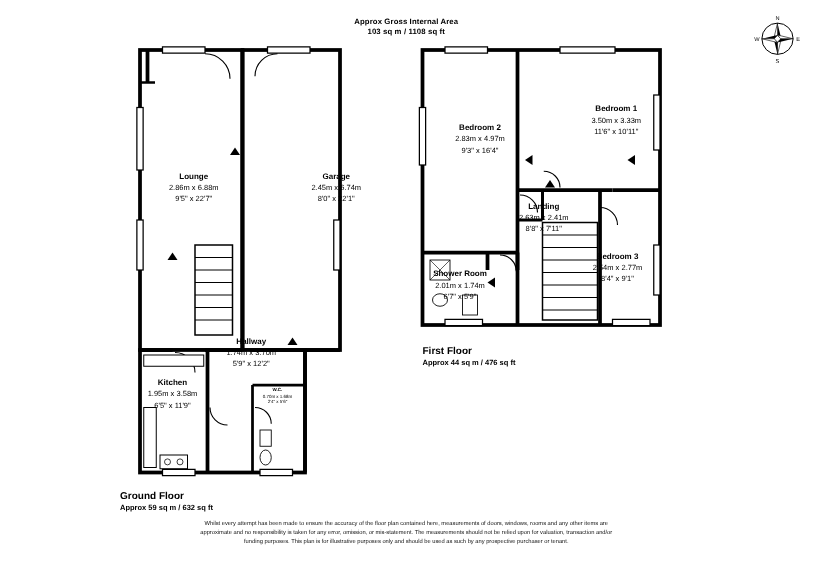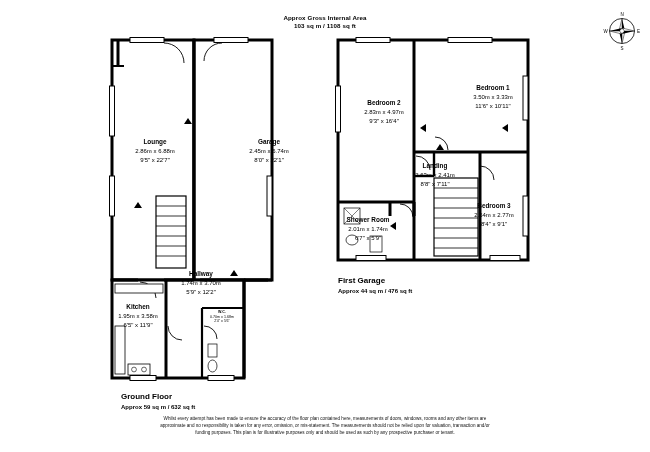--- a/index.html
+++ b/index.html
@@ -142,21 +142,21 @@
   <div class="room-dim">1.95m x 3.58m</div>
   <div class="room-dim">6'5" x 11'9"</div>
 </div>
 
 <div class="abs ctr tiny" style="left:200px;top:310px;width:44px;">
   <div style="font-weight:bold;">W.C.</div>
   <div>0.70m x 1.68m</div>
   <div>2'4" x 5'6"</div>
 </div>
 
-<div class="abs" style="left:121px;top:392px;">
+<div class="abs" style="left:96px;top:392px;">
   <div class="floor-title">Ground Floor</div>
   <div class="floor-sub" style="margin-top:3px;">Approx 59 sq m / 632 sq ft</div>
 </div>
 
 <div class="abs" style="left:330px;top:26px;width:210px;height:250px;">
   <svg width="210" height="250" viewBox="0 0 210 250">
     <g stroke="#000" fill="none">
 
       <rect x="8" y="14" width="190" height="220" stroke-width="3" fill="#fff"></rect>
 
@@ -235,17 +235,17 @@
   <div class="room-dim">8'4" x 9'1"</div>
 </div>
 
 <div class="abs ctr" style="left:336px;top:216px;width:64px;">
   <div class="room-name">Shower Room</div>
   <div class="room-dim">2.01m x 1.74m</div>
   <div class="room-dim">6'7" x 5'9"</div>
 </div>
 
 <div class="abs" style="left:338px;top:276px;">
-  <div class="floor-title">First Garage</div>
+  <div class="floor-title">First Floor</div>
   <div class="floor-sub" style="margin-top:3px;">Approx 44 sq m / 476 sq ft</div>
 </div>
 
 <div class="abs disclaimer" style="left:155px;top:416px;width:340px;">Whilst every attempt has been made to ensure the accuracy of the floor plan contained here, measurements of doors, windows, rooms and any other items are approximate and no responsibility is taken for any error, omission, or mis-statement. The measurements should not be relied upon for valuation, transaction and/or funding purposes. This plan is for illustrative purposes only and should be used as such by any prospective purchaser or tenant.</div>
 
 </body></html>

